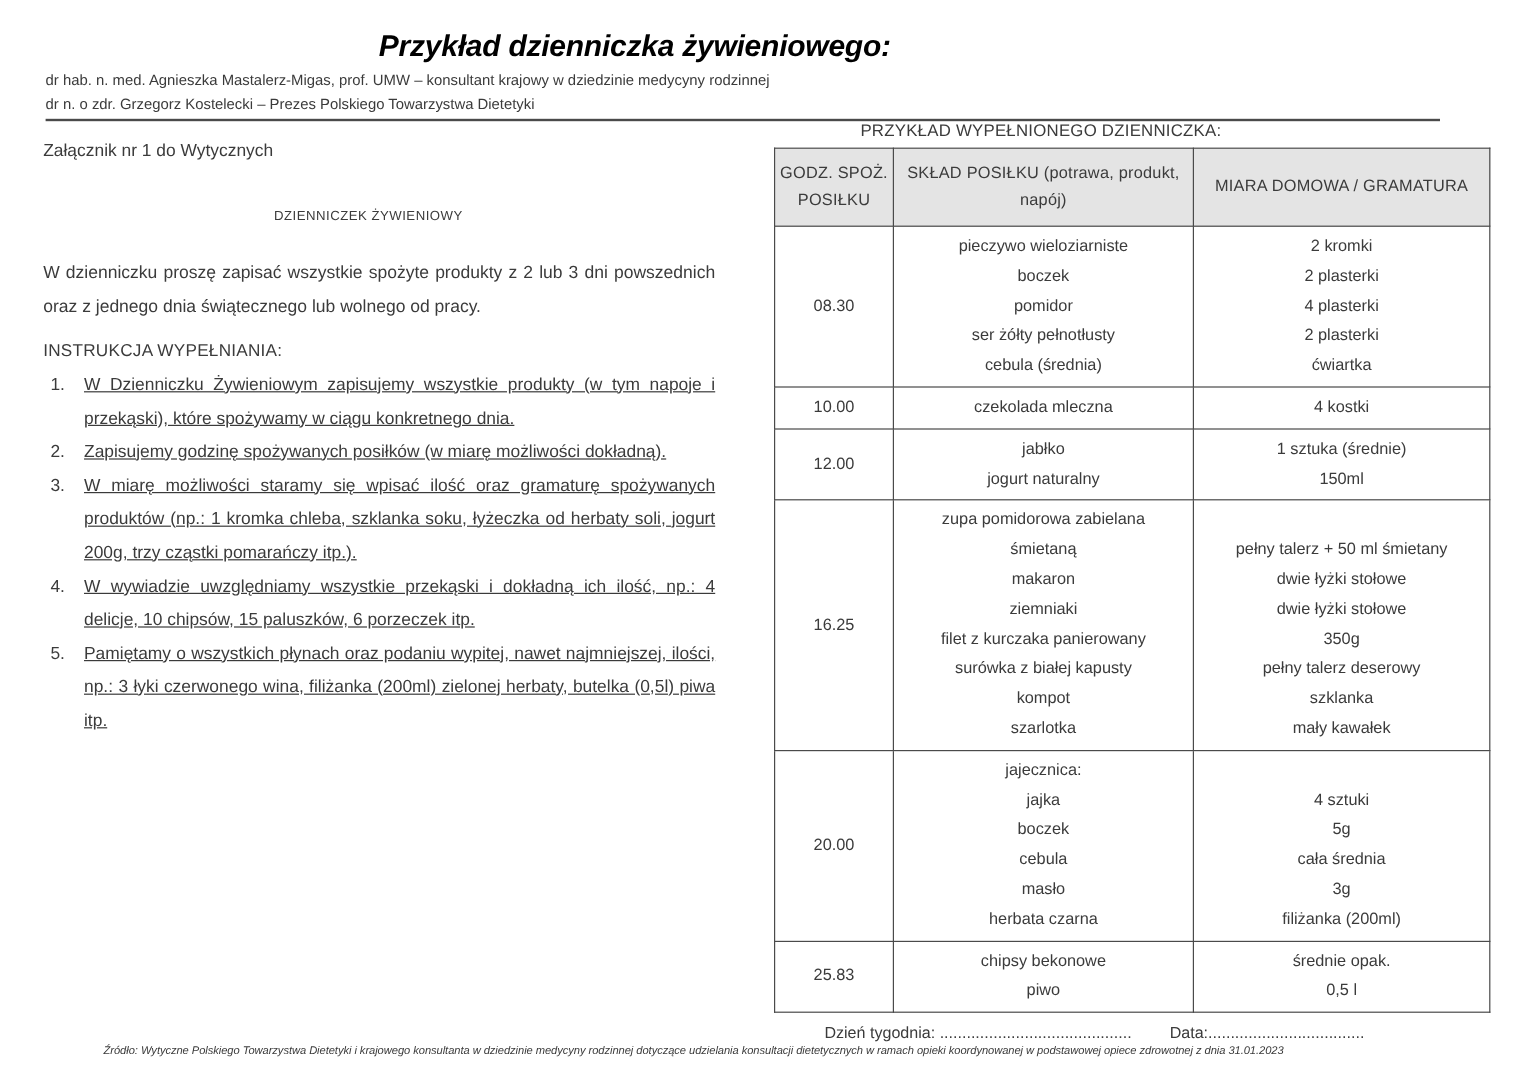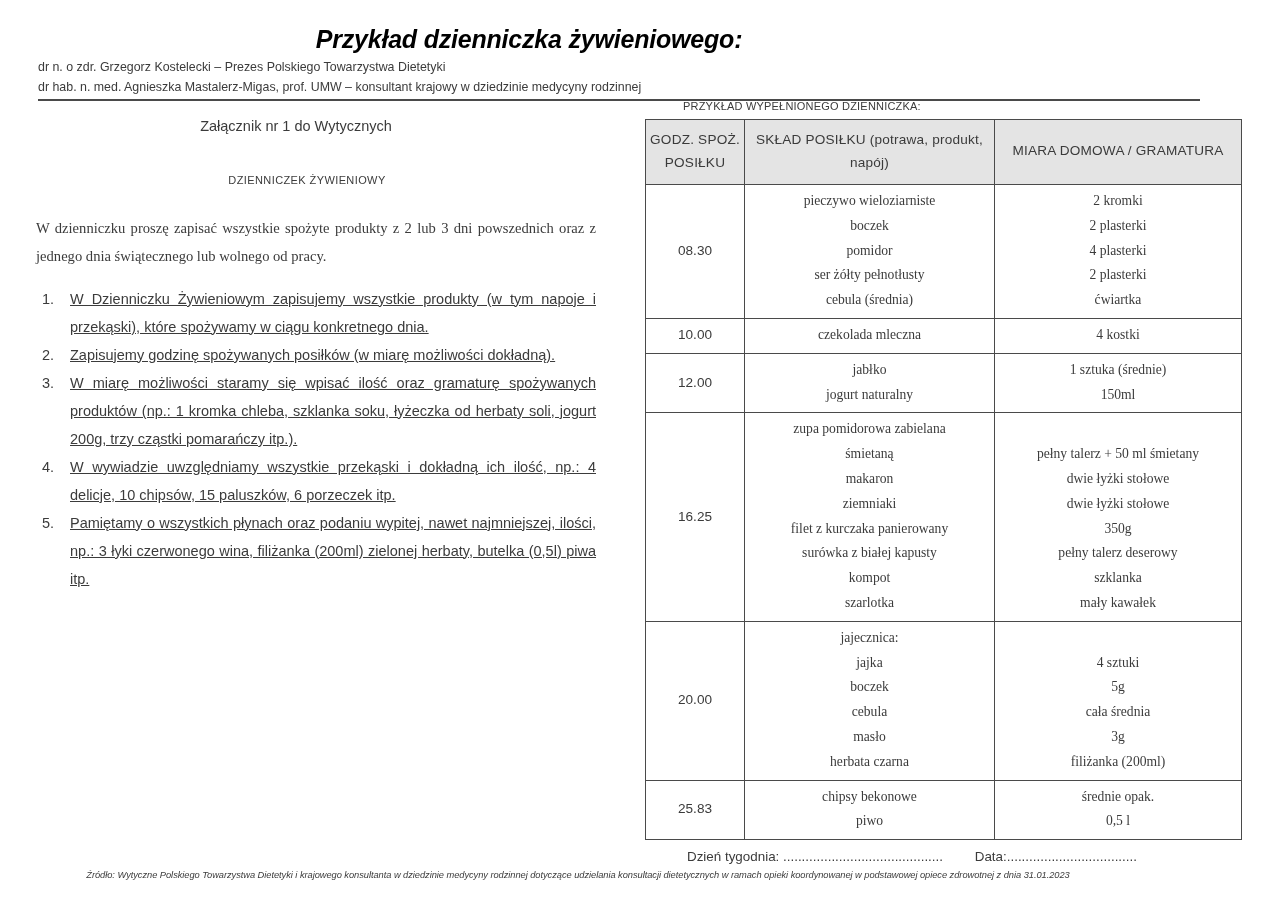--- a/index.html
+++ b/index.html
@@ -53,40 +53,39 @@
   }
 
   
   .left-col {
     position: absolute;
     top: 118px;
     left: 36px;
     width: 560px;
   }
   .attachment-label {
-    text-align: center;
+    text-align: left;
     padding-right: 40px;
     font-size: 14.5px;
     color: #3b3b3b;
     margin-bottom: 40px;
   }
   .diary-heading {
     text-align: center;
     font-size: 11px;
     color: #3b3b3b;
     letter-spacing: 0.4px;
     margin-bottom: 28px;
     padding-right: 18px;
   }
   .intro-para {
     font-size: 14.6px;
     line-height: 28px;
     text-align: justify;
     color: #3b3b3b;
-    font-family: Liberation Serif, serif;
   }
   .instructions-heading {
     font-size: 14.3px;
     color: #3b3b3b;
     letter-spacing: 0.2px;
     margin-bottom: 6px;
   }
   ol.instructions {
     margin: 0;
     padding: 0;
@@ -113,24 +112,24 @@
   }
 
   
   .right-col {
     position: absolute;
     top: 100px;
     left: 645px;
     width: 596px;
   }
   .table-caption {
-    font-size: 11px;
+    font-size: 14px;
     color: #3b3b3b;
     letter-spacing: 0.2px;
-    margin: 0 0 7px 38px;
+    margin: 0 0 7px 72px;
   }
 
   table.diary {
     border-collapse: collapse;
     table-layout: fixed;
     width: 596px;
     font-size: 13.6px;
     color: #3b3b3b;
   }
   table.diary col.c-time  { width: 99px; }
@@ -151,21 +150,21 @@
     padding: 9px 4px 10px;
     line-height: 22.5px;
   }
   table.diary tbody td {
     padding: 4px 4px 5px;
   }
   table.diary tbody td.time-cell {
     line-height: 20px;
   }
   .cell-lines { line-height: 24.8px; }
-  .cell-lines .ln { display: block; white-space: nowrap; font-family: Liberation Serif, serif; }
+  .cell-lines .ln { display: block; white-space: nowrap; }
   .cell-lines .ln.pad { visibility: hidden; }
 
   .table-footer {
     margin-top: 9px;
     font-size: 13.4px;
     color: #3b3b3b;
     padding-left: 42px;
   }
   .table-footer .ft-day { margin-right: 28px; text-align: center; }
 
@@ -181,30 +180,31 @@
     color: #3b3b3b;
     letter-spacing: -0.05px;
   }
 </style>
 </head>
 <body>
 
 <h1 class="page-title">Przykład dzienniczka żywieniowego:</h1>
 
 <div class="authors">
+  <div class="author-line">dr hab. n. med. Agnieszka Mastalerz-Migas, prof. UMW – konsultant krajowy w dziedzinie medycyny rodzinnej</div>
   <div class="author-line">dr n. o zdr. Grzegorz Kostelecki – Prezes Polskiego Towarzystwa Dietetyki</div>
-  <div class="author-line">dr hab. n. med. Agnieszka Mastalerz-Migas, prof. UMW – konsultant krajowy w dziedzinie medycyny rodzinnej</div>
 </div>
 
 <div class="header-rule"></div>
 
 <div class="left-col">
   <div class="attachment-label">Załącznik nr 1 do Wytycznych</div>
   <div class="diary-heading">DZIENNICZEK ŻYWIENIOWY</div>
   <p class="intro-para">W dzienniczku proszę zapisać wszystkie spożyte produkty z 2 lub 3 dni powszednich oraz z jednego dnia świątecznego lub wolnego od pracy.</p>
+  <div class="instructions-heading">INSTRUKCJA WYPEŁNIANIA:</div>
   <ol class="instructions">
     <li>W Dzienniczku Żywieniowym zapisujemy wszystkie produkty (w tym napoje i przekąski), które spożywamy w ciągu konkretnego dnia.</li>
     <li>Zapisujemy godzinę spożywanych posiłków (w miarę możliwości dokładną).</li>
     <li>W miarę możliwości staramy się wpisać ilość oraz gramaturę spożywanych produktów (np.: 1 kromka chleba, szklanka soku, łyżeczka od herbaty soli, jogurt 200g, trzy cząstki pomarańczy itp.).</li>
     <li>W wywiadzie uwzględniamy wszystkie przekąski i dokładną ich ilość, np.: 4 delicje, 10 chipsów, 15 paluszków, 6 porzeczek itp.</li>
     <li>Pamiętamy o wszystkich płynach oraz podaniu wypitej, nawet najmniejszej, ilości, np.: 3 łyki czerwonego wina, filiżanka (200ml) zielonej herbaty, butelka (0,5l) piwa itp.</li>
   </ol>
 </div>
 
 <div class="right-col">

